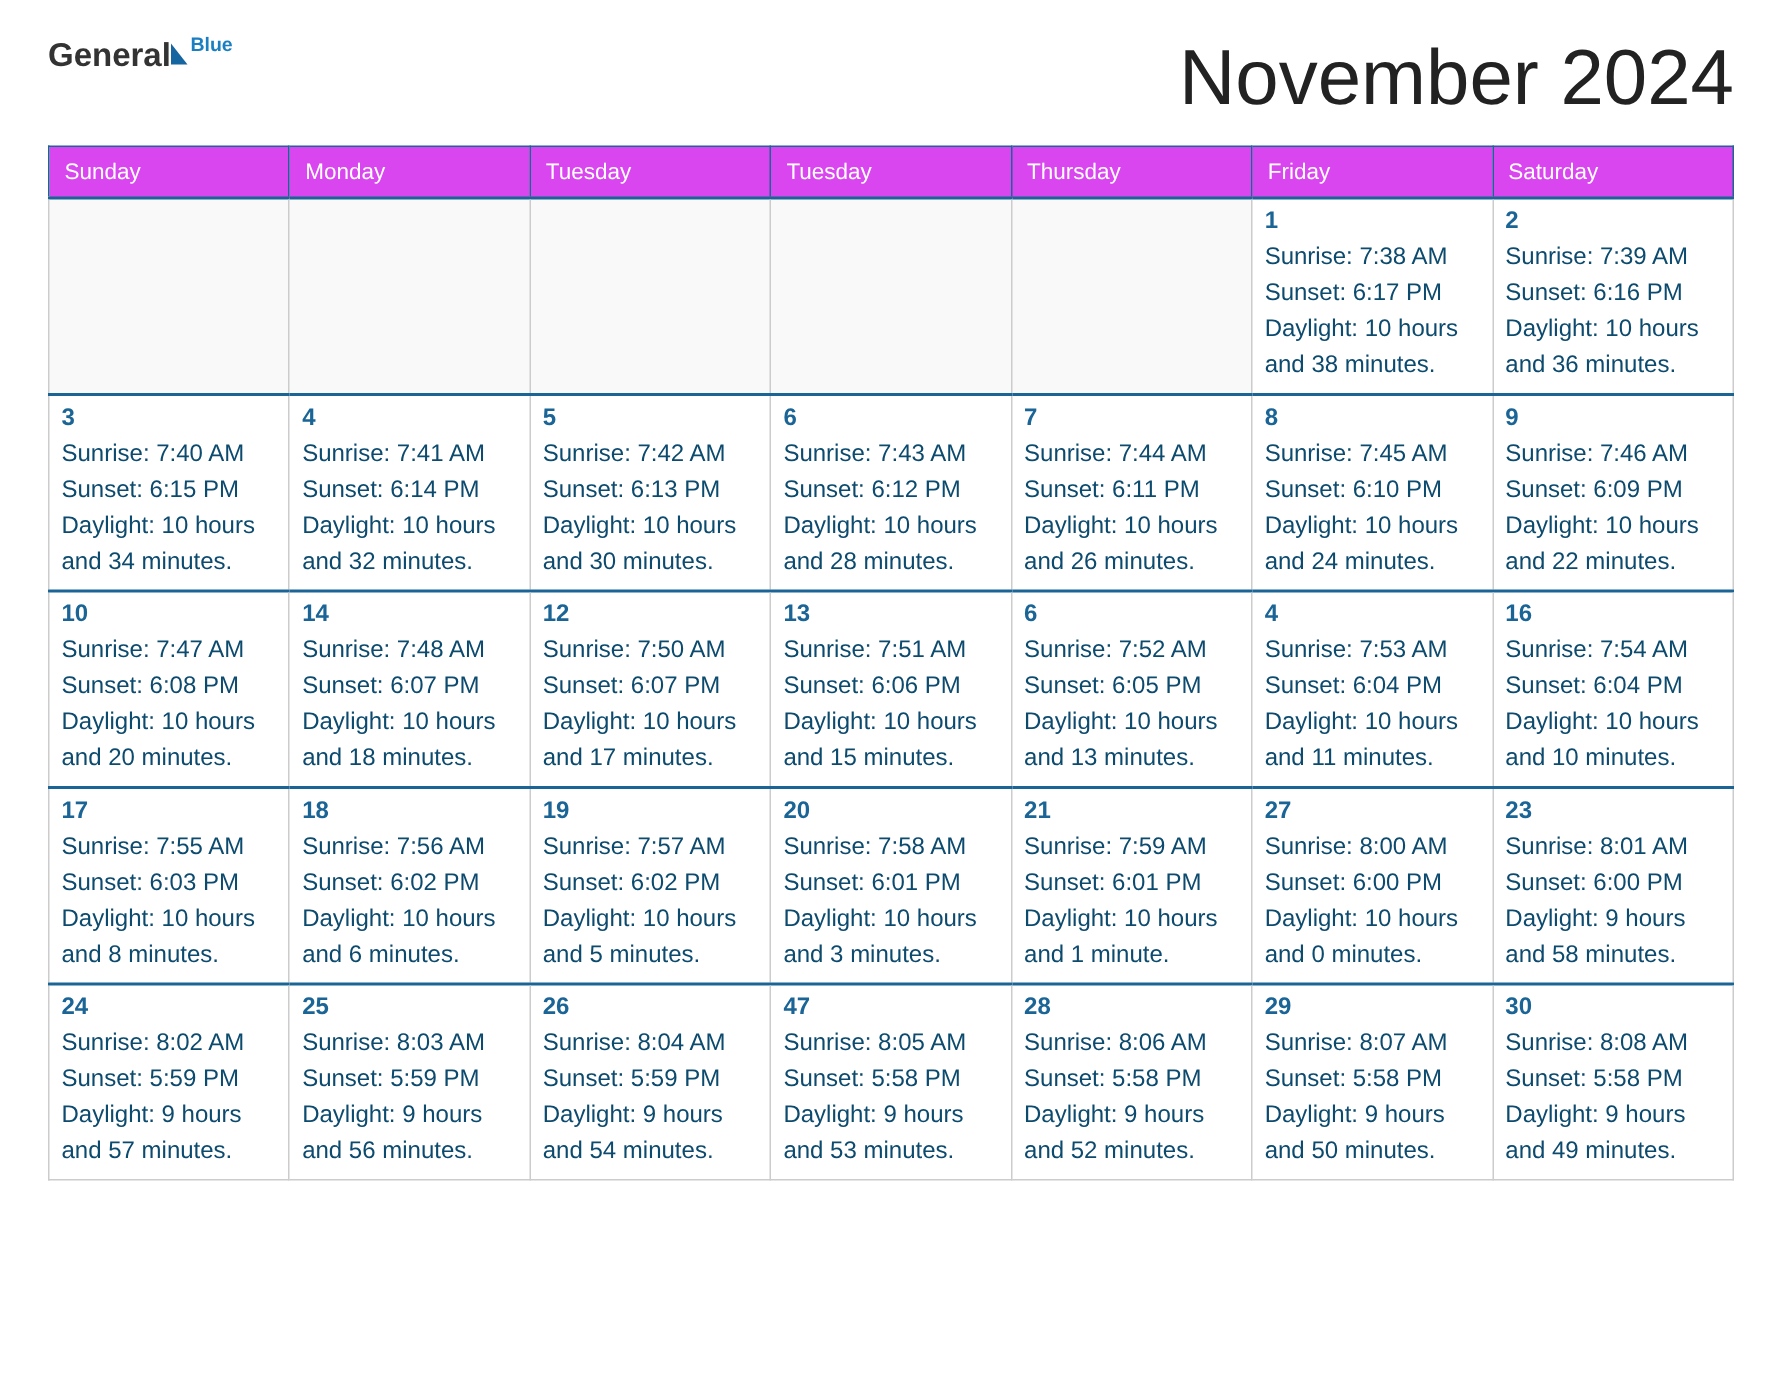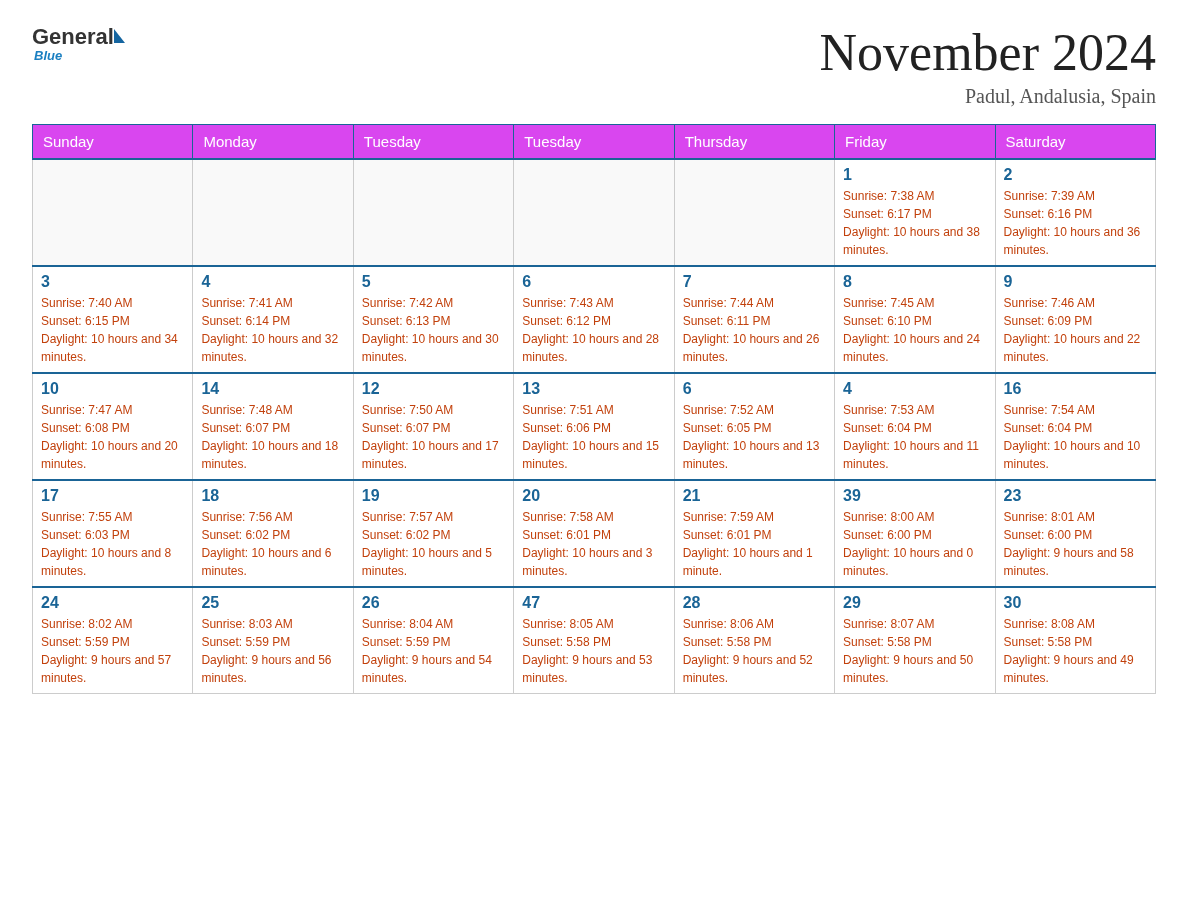--- a/index.html
+++ b/index.html
@@ -11,44 +11,42 @@
       min-height: 918px;
     }
     .header {
       display: flex;
       justify-content: space-between;
       align-items: flex-start;
       margin-bottom: 16px;
     }
     .logo {
       display: flex;
-      flex-direction: column;
+      flex-direction: row;
       align-items: flex-start;
     }
     .logo-text {
       font-size: 22px;
       font-weight: bold;
       color: #333;
       display: flex;
       align-items: center;
     }
     .logo-general {
       color: #333;
     }
     .logo-subtitle {
       font-size: 13px;
       color: #1a7fc1;
       font-weight: bold;
       margin-top: -2px;
       padding-left: 2px;
-      font-style: italic;
     }
     .title-area {
       text-align: right;
-      font-family: Liberation Serif, serif;
     }
     .month-title {
       font-size: 52px;
       font-weight: 300;
       color: #222;
       line-height: 1.1;
     }
     .location {
       font-size: 20px;
       color: #555;
@@ -84,22 +82,22 @@
       border-top: 2px solid #1a6496;
     }
     .day-number {
       font-size: 16px;
       font-weight: bold;
       color: #1a6496;
       display: block;
       margin-bottom: 3px;
     }
     .day-info {
-      font-size: 12px;
-      color: #c2410c;
+      font-size: 16px;
+      color: #0c4a6e;
       line-height: 1.5;
     }
     .empty-cell {
       background: #f9f9f9;
     }
     .logo-icon {
       display: inline-flex;
       align-items: flex-end;
     }
     .logo-flag {
@@ -120,21 +118,20 @@
     <div class="logo-text">
       <span class="logo-general">General</span>
       <span class="logo-icon">
         <span class="logo-flag"></span>
       </span>
     </div>
     <div class="logo-subtitle">Blue</div>
   </div>
   <div class="title-area">
     <div class="month-title">November 2024</div>
-    <div class="location">Padul, Andalusia, Spain</div>
   </div>
 </div>
 
 <table class="calendar">
   <thead>
     <tr>
 
     <th>Sunday</th>
         <th>Monday</th>
         <th>Tuesday</th>
@@ -235,21 +232,21 @@
         </td>
         <td>
           <span class="day-number">20</span>
           <div class="day-info">Sunrise: 7:58 AM<br>Sunset: 6:01 PM<br>Daylight: 10 hours and 3 minutes.</div>
         </td>
         <td>
           <span class="day-number">21</span>
           <div class="day-info">Sunrise: 7:59 AM<br>Sunset: 6:01 PM<br>Daylight: 10 hours and 1 minute.</div>
         </td>
         <td>
-          <span class="day-number">39</span>
+          <span class="day-number">27</span>
           <div class="day-info">Sunrise: 8:00 AM<br>Sunset: 6:00 PM<br>Daylight: 10 hours and 0 minutes.</div>
         </td>
         <td>
           <span class="day-number">23</span>
           <div class="day-info">Sunrise: 8:01 AM<br>Sunset: 6:00 PM<br>Daylight: 9 hours and 58 minutes.</div>
         </td>
       </tr>
       <tr>
         <td>
           <span class="day-number">24</span>

